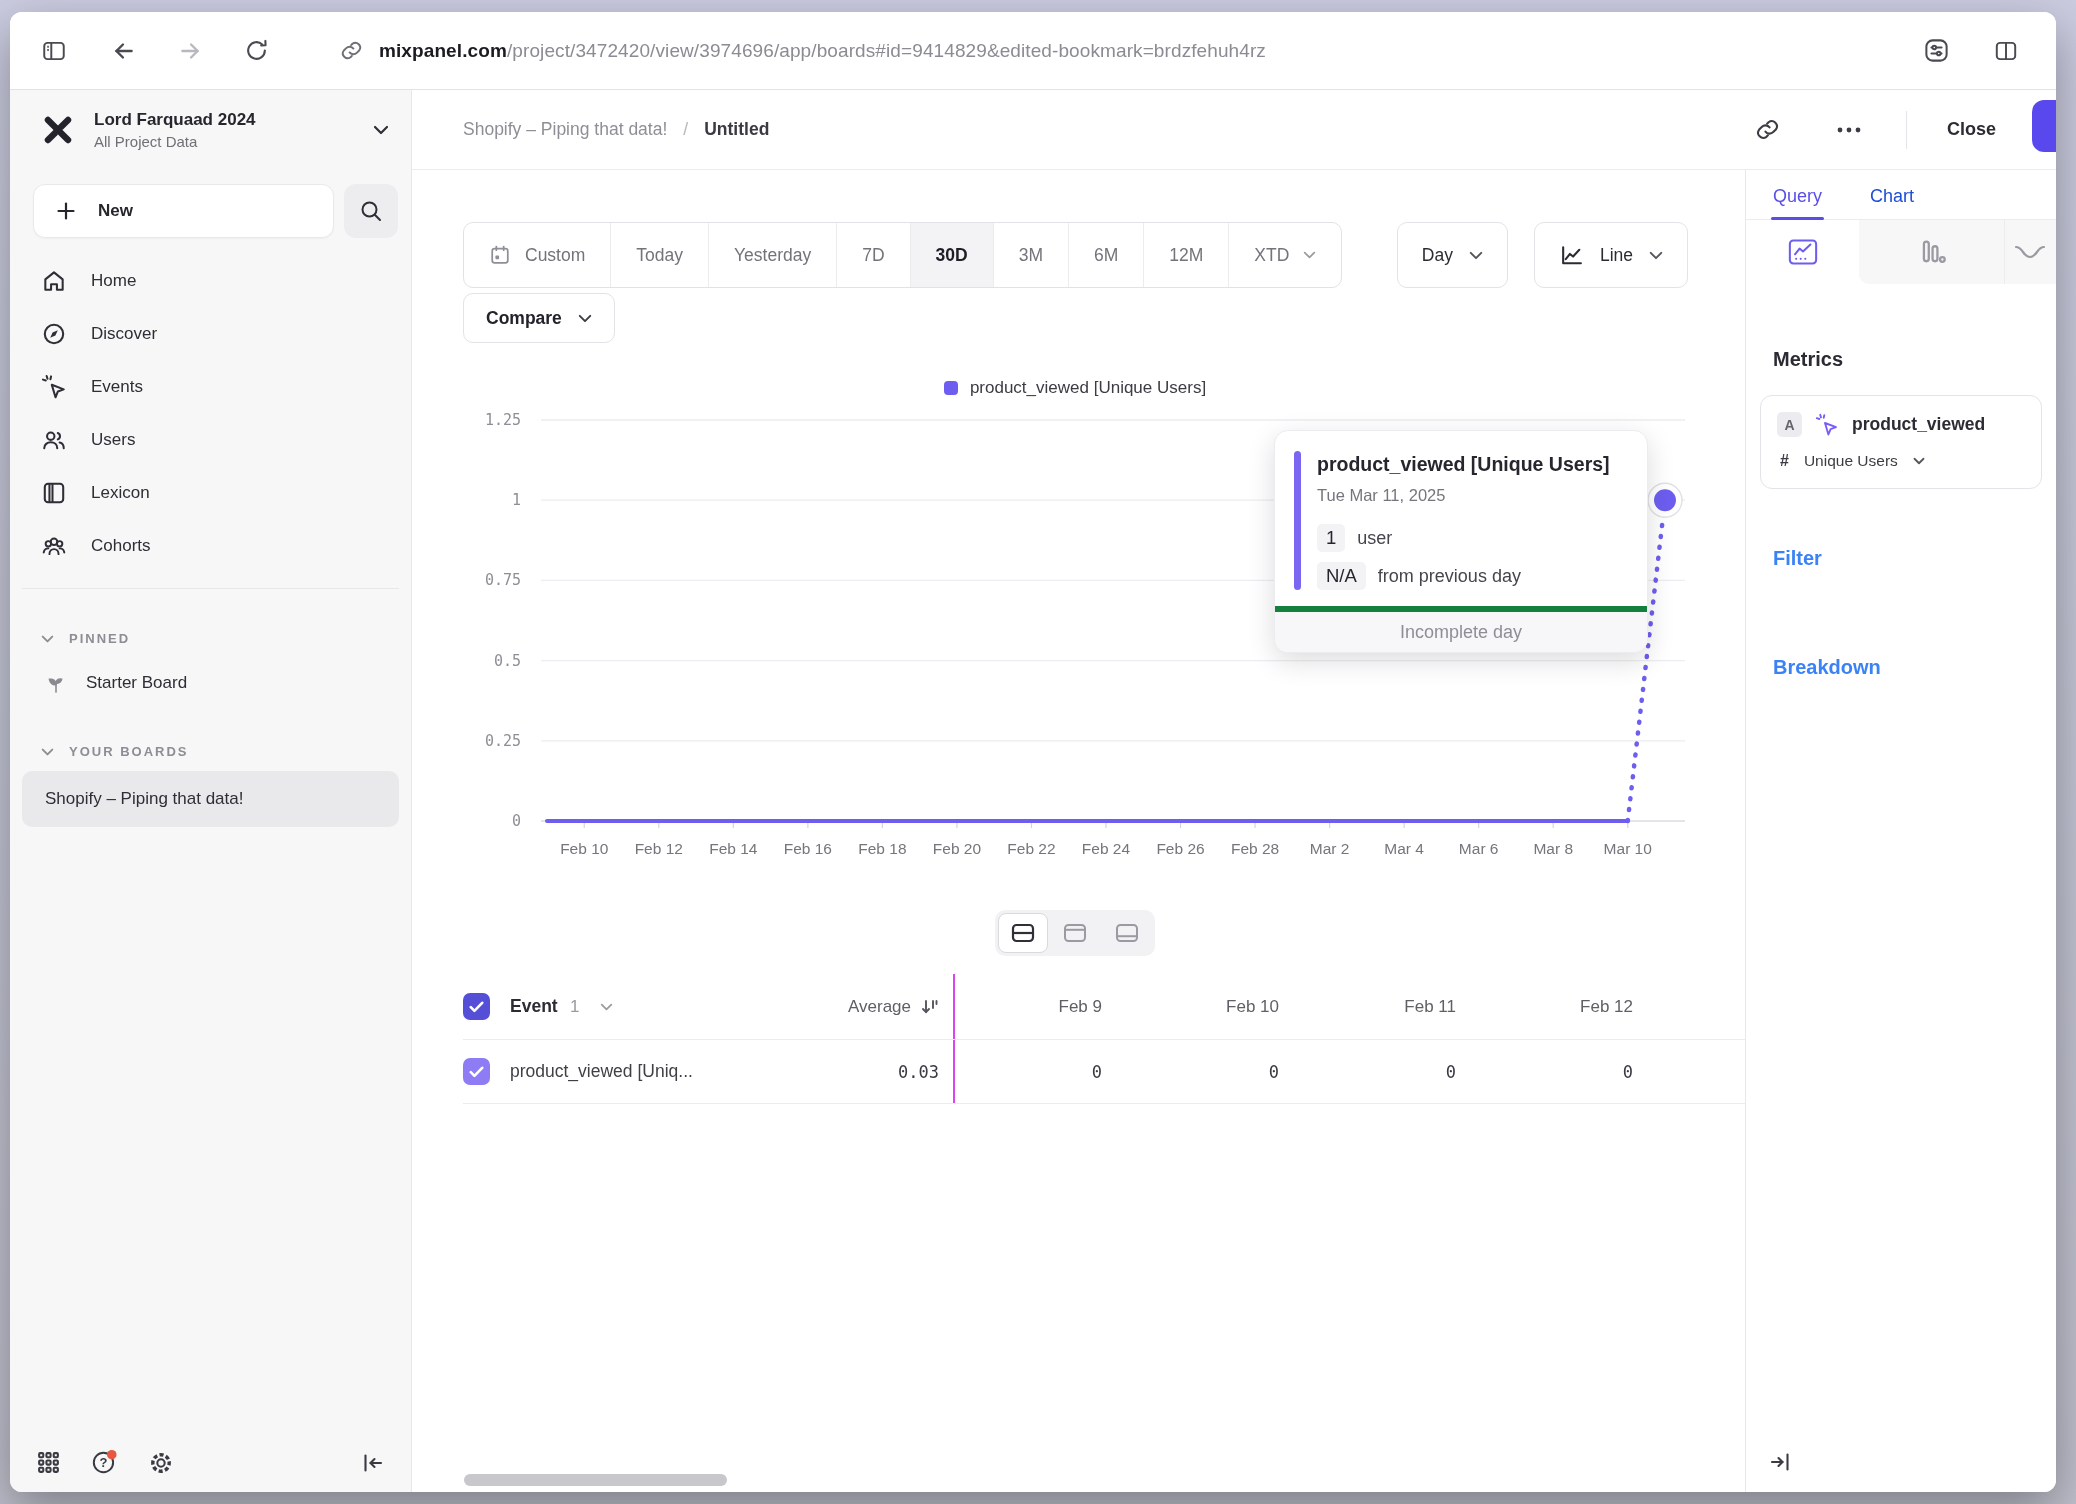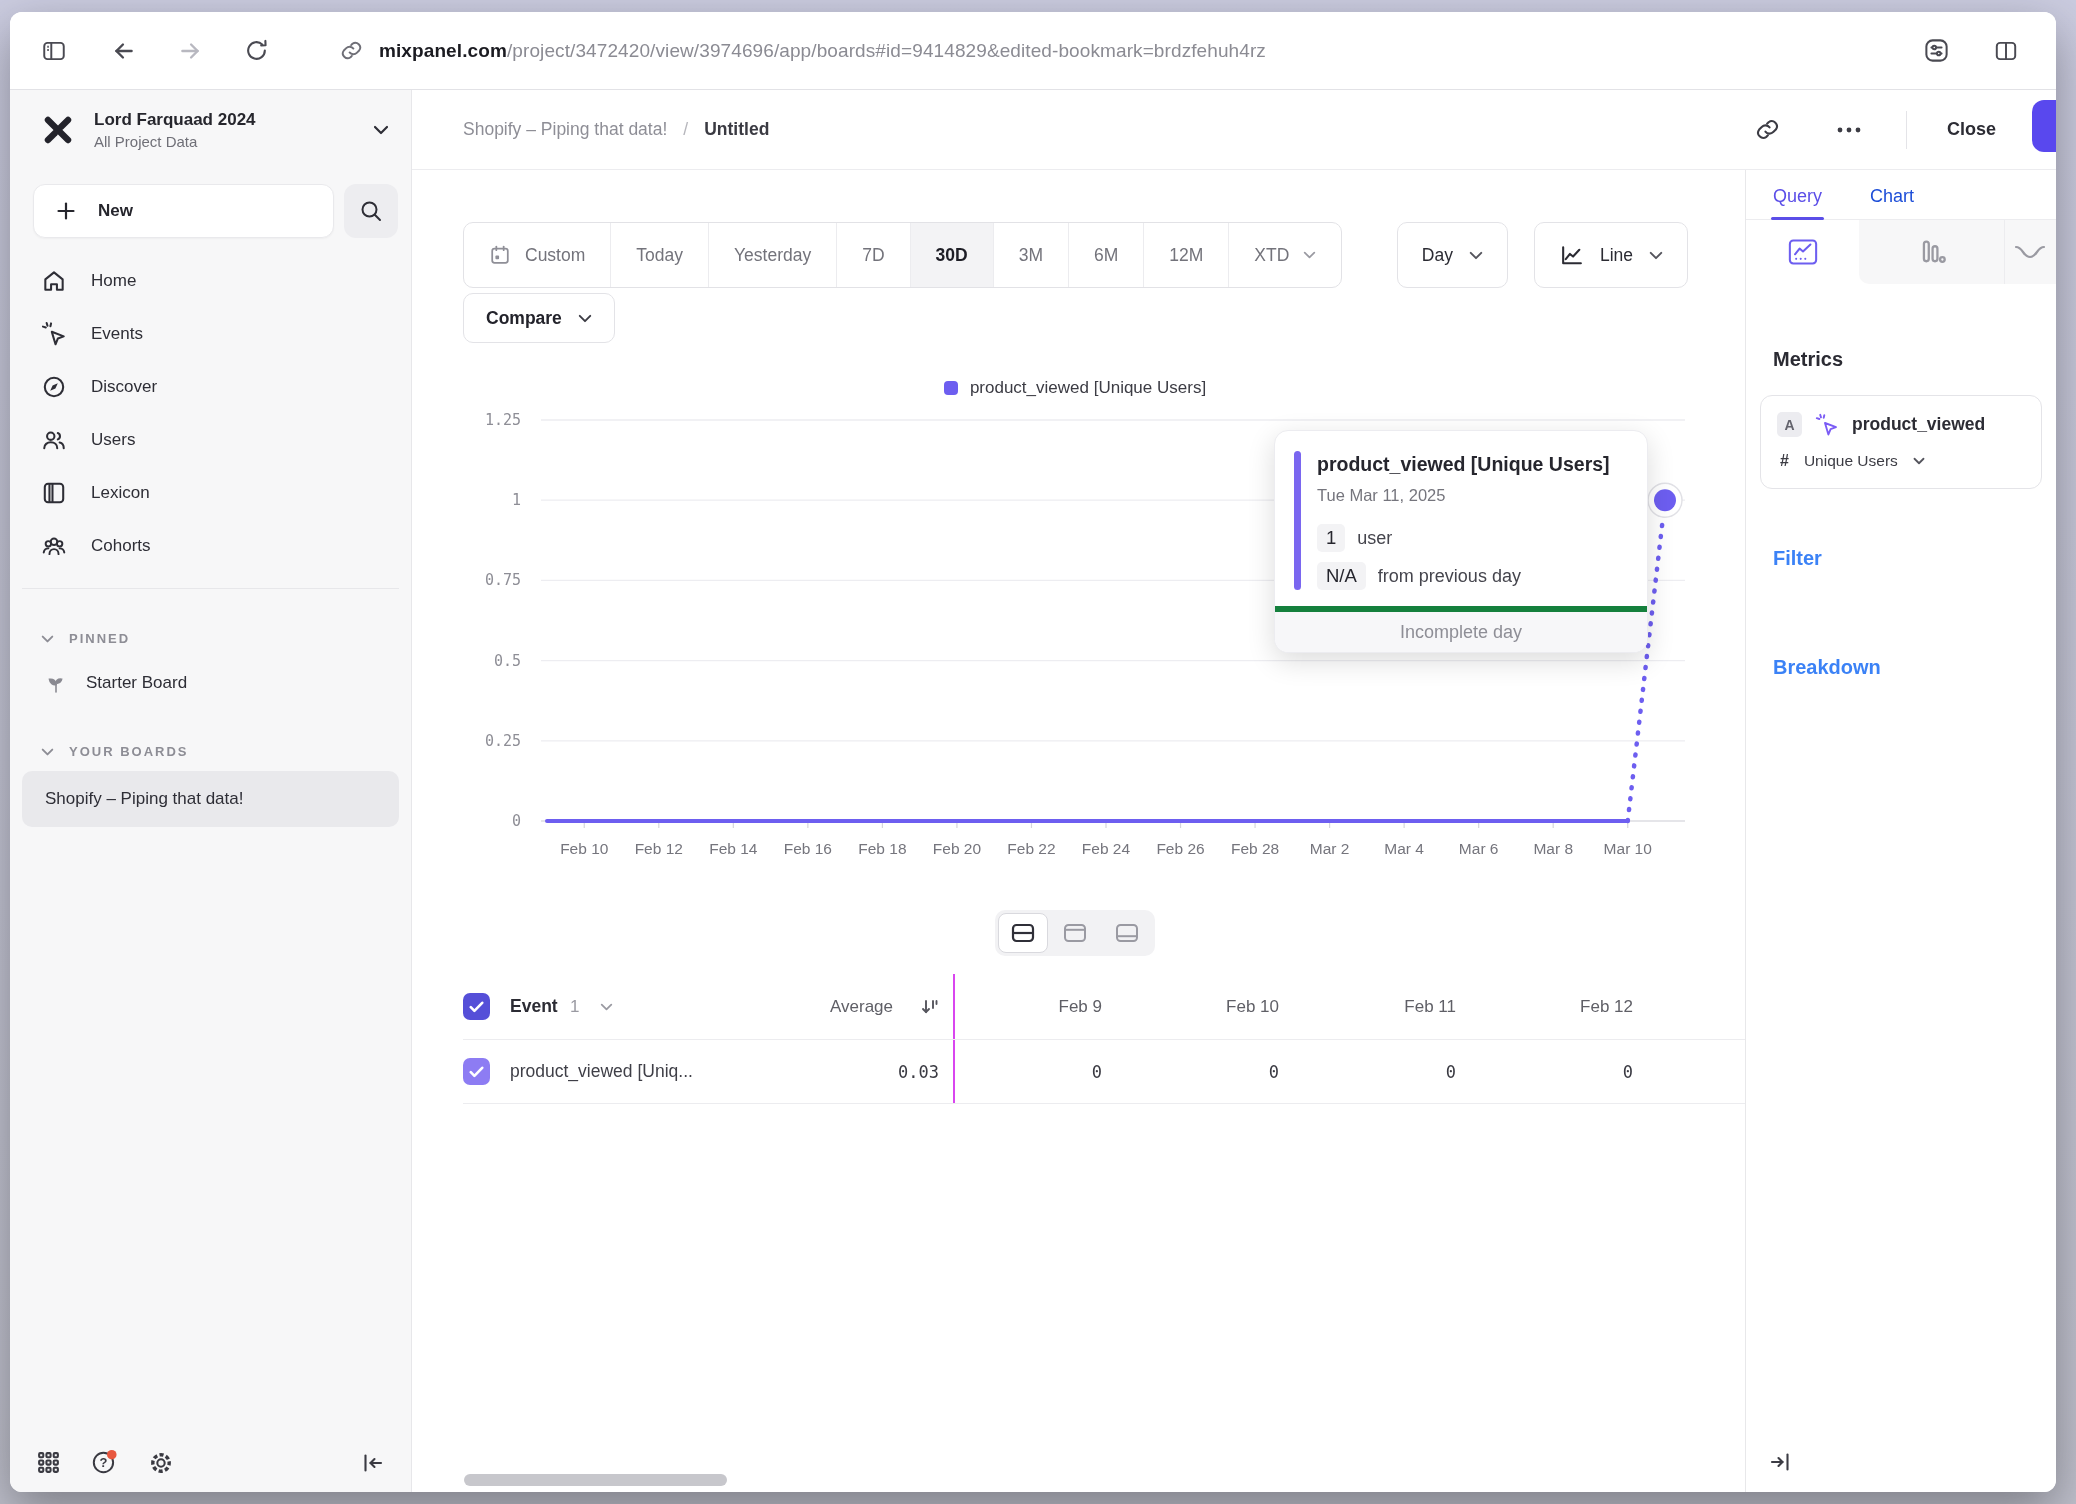--- a/index.html
+++ b/index.html
@@ -89,21 +89,21 @@
   .toggles{margin:47px 0 0 43px;width:1240px;display:flex;justify-content:center}
   .tg-group{background:#f2f2f4;border-radius:10px;padding:3px;display:flex;gap:2px}
   .tg{width:50px;height:40px;display:flex;align-items:center;justify-content:center;border-radius:8px;color:#9a9aa2}
   .tg.active{background:#fff;border:1px solid #d9d9de;color:#2f2f38}
   
   .table{margin:18px 0 0 51px;width:1282px}
   .t-head,.t-row{display:flex;align-items:center}
   .t-head{height:66px;border-bottom:1px solid #ececef}
   .t-row{height:64px;border-bottom:1px solid #ececef}
   .c-name{width:310px;display:flex;align-items:center;gap:20px}
-  .c-avg{width:180px;display:flex;align-items:center;justify-content:flex-end;gap:28px;padding-right:14px}
+  .c-avg{width:180px;display:flex;align-items:center;justify-content:flex-end;gap:10px;padding-right:14px}
   .c-day{width:177px;text-align:right;padding-right:30px}
   .days{display:flex;align-items:center;align-self:stretch;border-left:2px solid #d946ef}
   .days .c-day{display:flex;align-items:center;justify-content:flex-end;height:100%}
   .th{font-size:17px;color:#5f5f66}
   .checkbox{width:27px;height:27px;border-radius:7px;display:flex;align-items:center;justify-content:center;flex:0 0 27px}
   .cb-head{background:#554fd8}.cb-row{background:#8d7cf3}
   .ev-label{font-size:17.5px;color:#2c2c34;font-weight:600}
   .ev-count{font-size:17px;color:#9a9aa2;margin-left:8px}
   .row-name{font-size:17.5px;color:#3f3f47}
   .num{font-family:"DejaVu Sans Mono",monospace;font-size:17px;color:#3a3a42}
@@ -238,37 +238,37 @@
         <div class="nav-item">
           <span>
               <svg width="26" height="26" viewBox="0 0 24 24" fill="none" stroke="currentColor" stroke-width="1.9" stroke-linejoin="round">
                 <path d="M4 10.5 12 4l8 6.5V20h-5.3v-5H9.3v5H4z"></path>
               </svg>
             </span>
           <span>Home</span>
         </div>
         <div class="nav-item">
           <span>
+              <svg width="26" height="26" viewBox="0 0 24 24" fill="none" stroke="currentColor" stroke-width="1.9">
+                <circle cx="12" cy="12" r="8.5"></circle>
+                <path d="M15.5 8.5l-2.2 4.8-4.8 2.2 2.2-4.8z" fill="currentColor" stroke="none"></path>
+              </svg>
+            </span>
+          <span>Discover</span>
+        </div>
+        <div class="nav-item">
+          <span>
               <svg width="26" height="26" viewBox="0 0 24 24" fill="none" stroke="currentColor" stroke-width="1.9" stroke-linecap="round" stroke-linejoin="round">
                 <path d="M10 10l11 4.2-5.4 1.9-2.2 5.4z"></path>
                 <line x1="5.2" y1="1.8" x2="6" y2="4.4"></line>
                 <line x1="1.8" y1="5.2" x2="4.4" y2="6"></line>
                 <line x1="9.3" y1="2.2" x2="8.7" y2="4.8"></line>
               </svg>
             </span>
           <span>Events</span>
-        </div>
-        <div class="nav-item">
-          <span>
-              <svg width="26" height="26" viewBox="0 0 24 24" fill="none" stroke="currentColor" stroke-width="1.9">
-                <circle cx="12" cy="12" r="8.5"></circle>
-                <path d="M15.5 8.5l-2.2 4.8-4.8 2.2 2.2-4.8z" fill="currentColor" stroke="none"></path>
-              </svg>
-            </span>
-          <span>Discover</span>
         </div>
         <div class="nav-item">
           <span>
               <svg width="26" height="26" viewBox="0 0 24 24" fill="none" stroke="currentColor" stroke-width="1.9" stroke-linecap="round">
                 <circle cx="9" cy="8.5" r="3.4"></circle>
                 <path d="M3 19.5c0-3.3 2.7-5.4 6-5.4s6 2.1 6 5.4"></path>
                 <path d="M15.5 5.6a3.1 3.1 0 0 1 0 5.8"></path>
                 <path d="M17.2 14.4c2.4.6 3.8 2.4 3.8 5.1"></path>
               </svg>
             </span>

